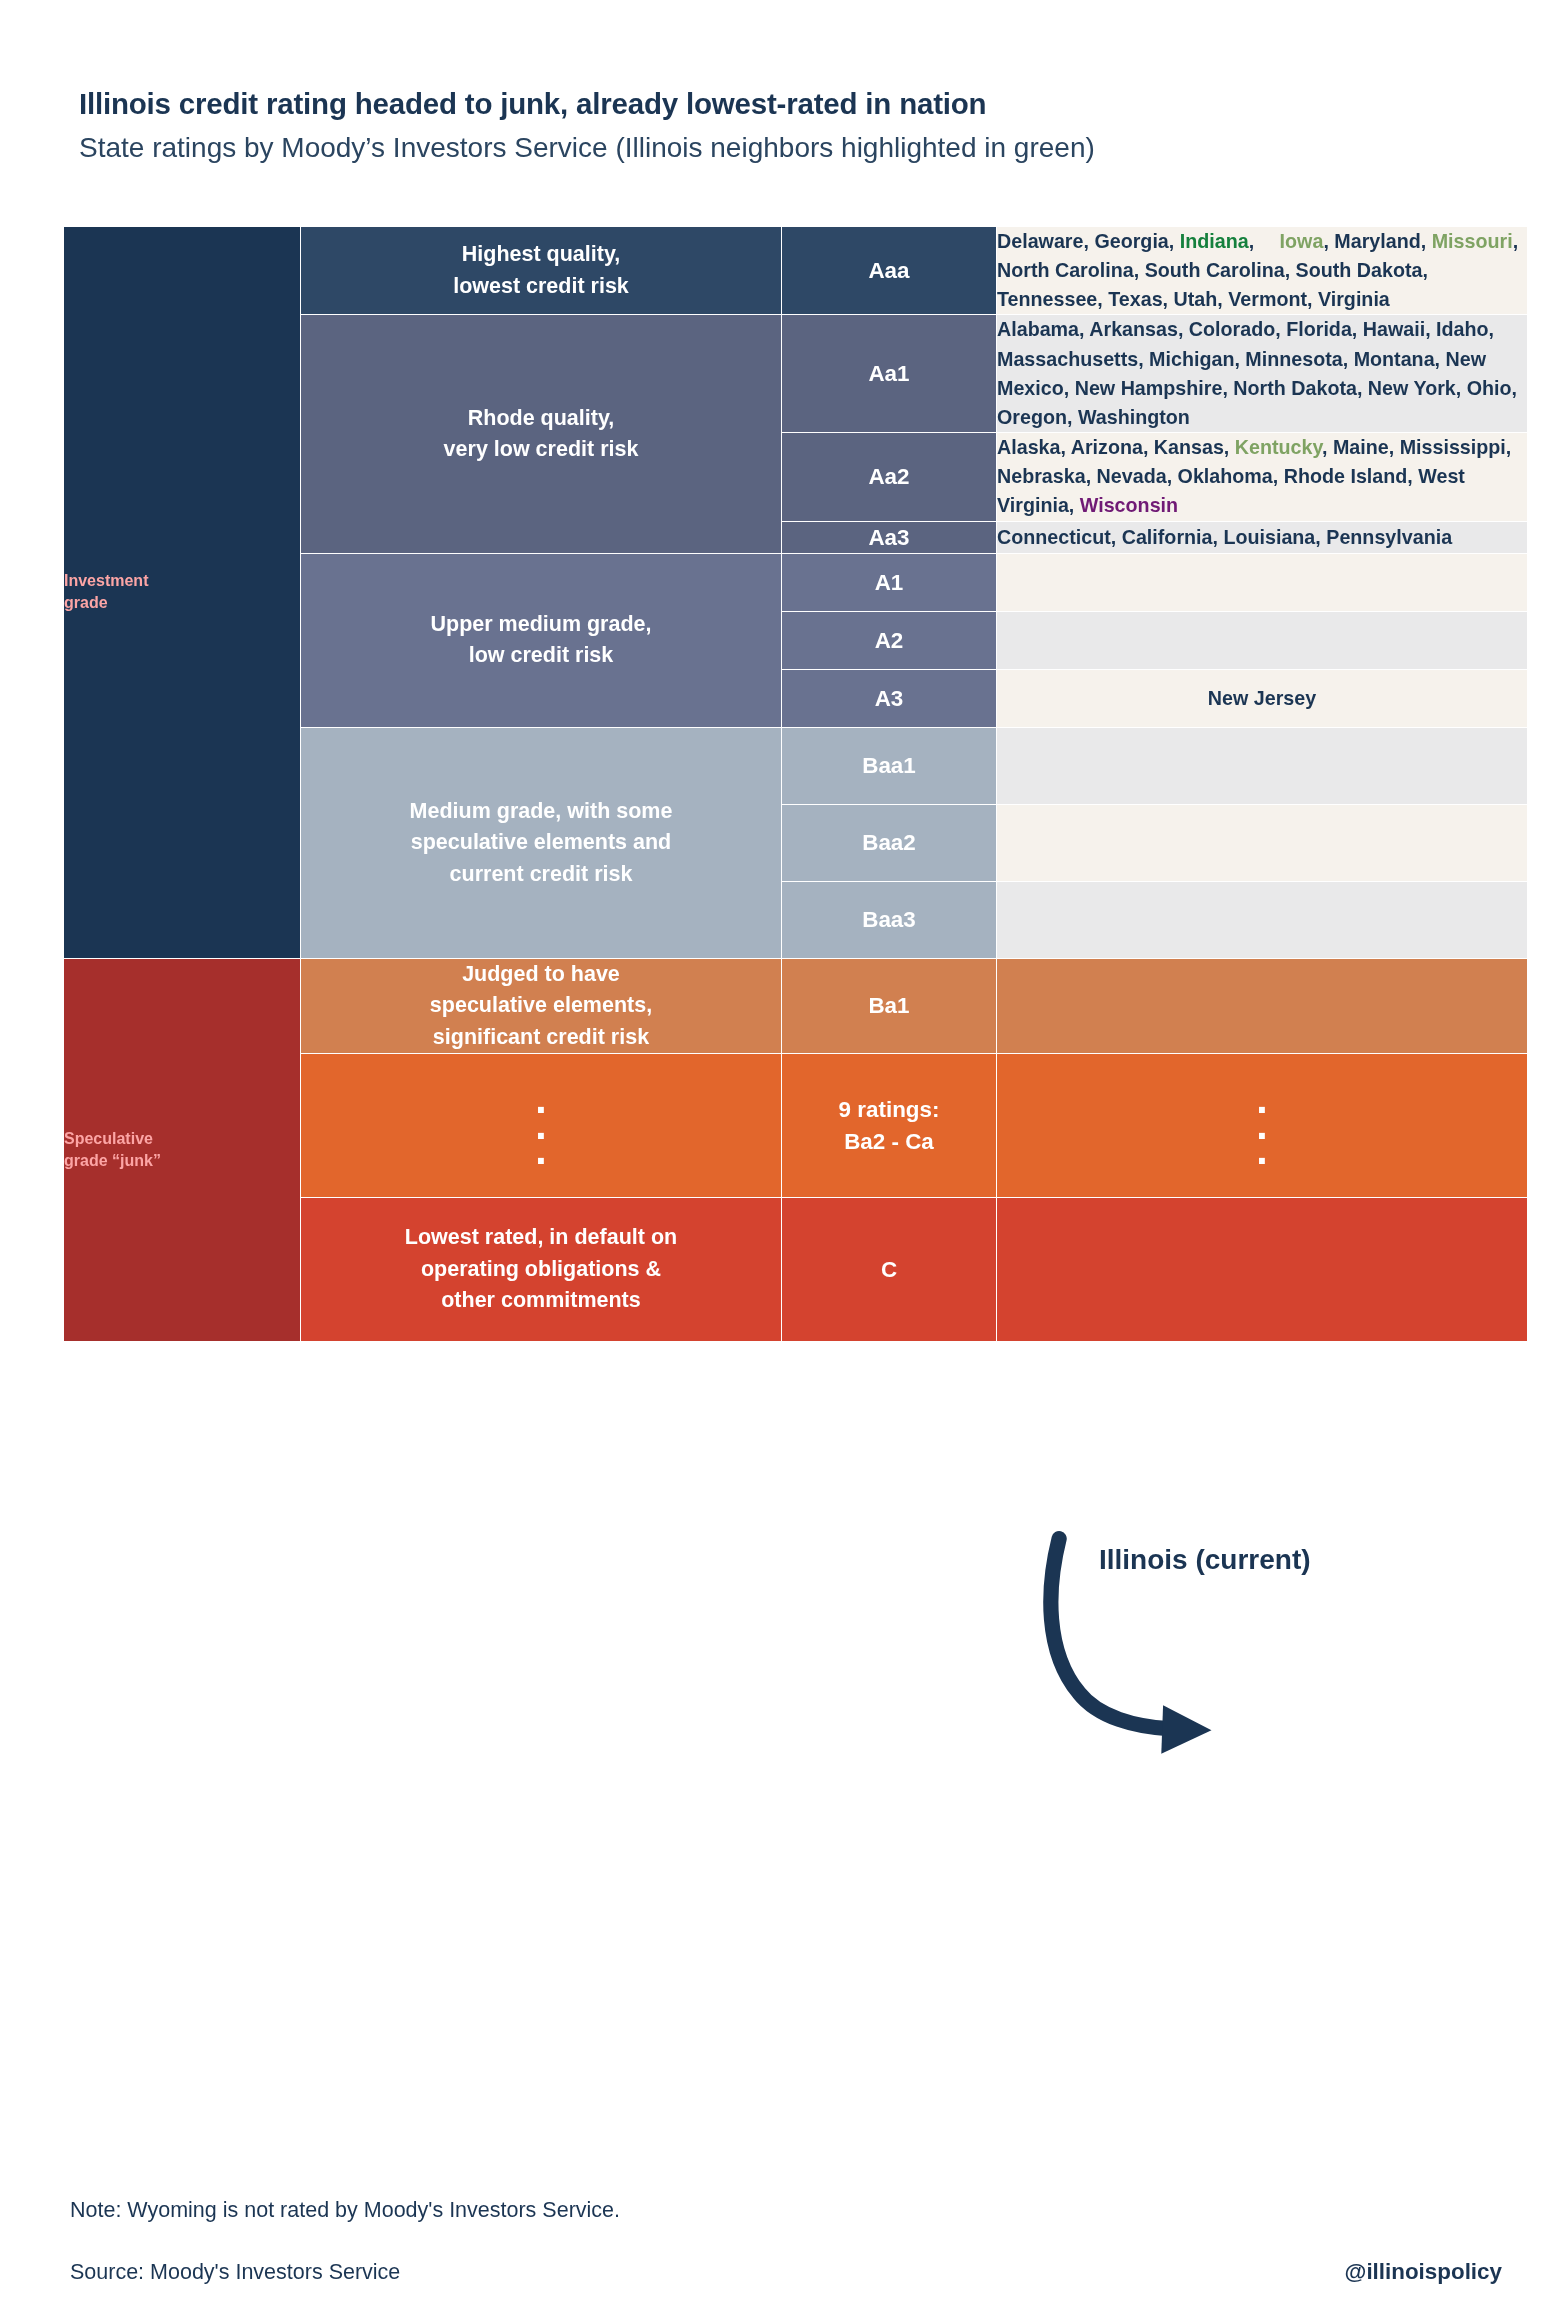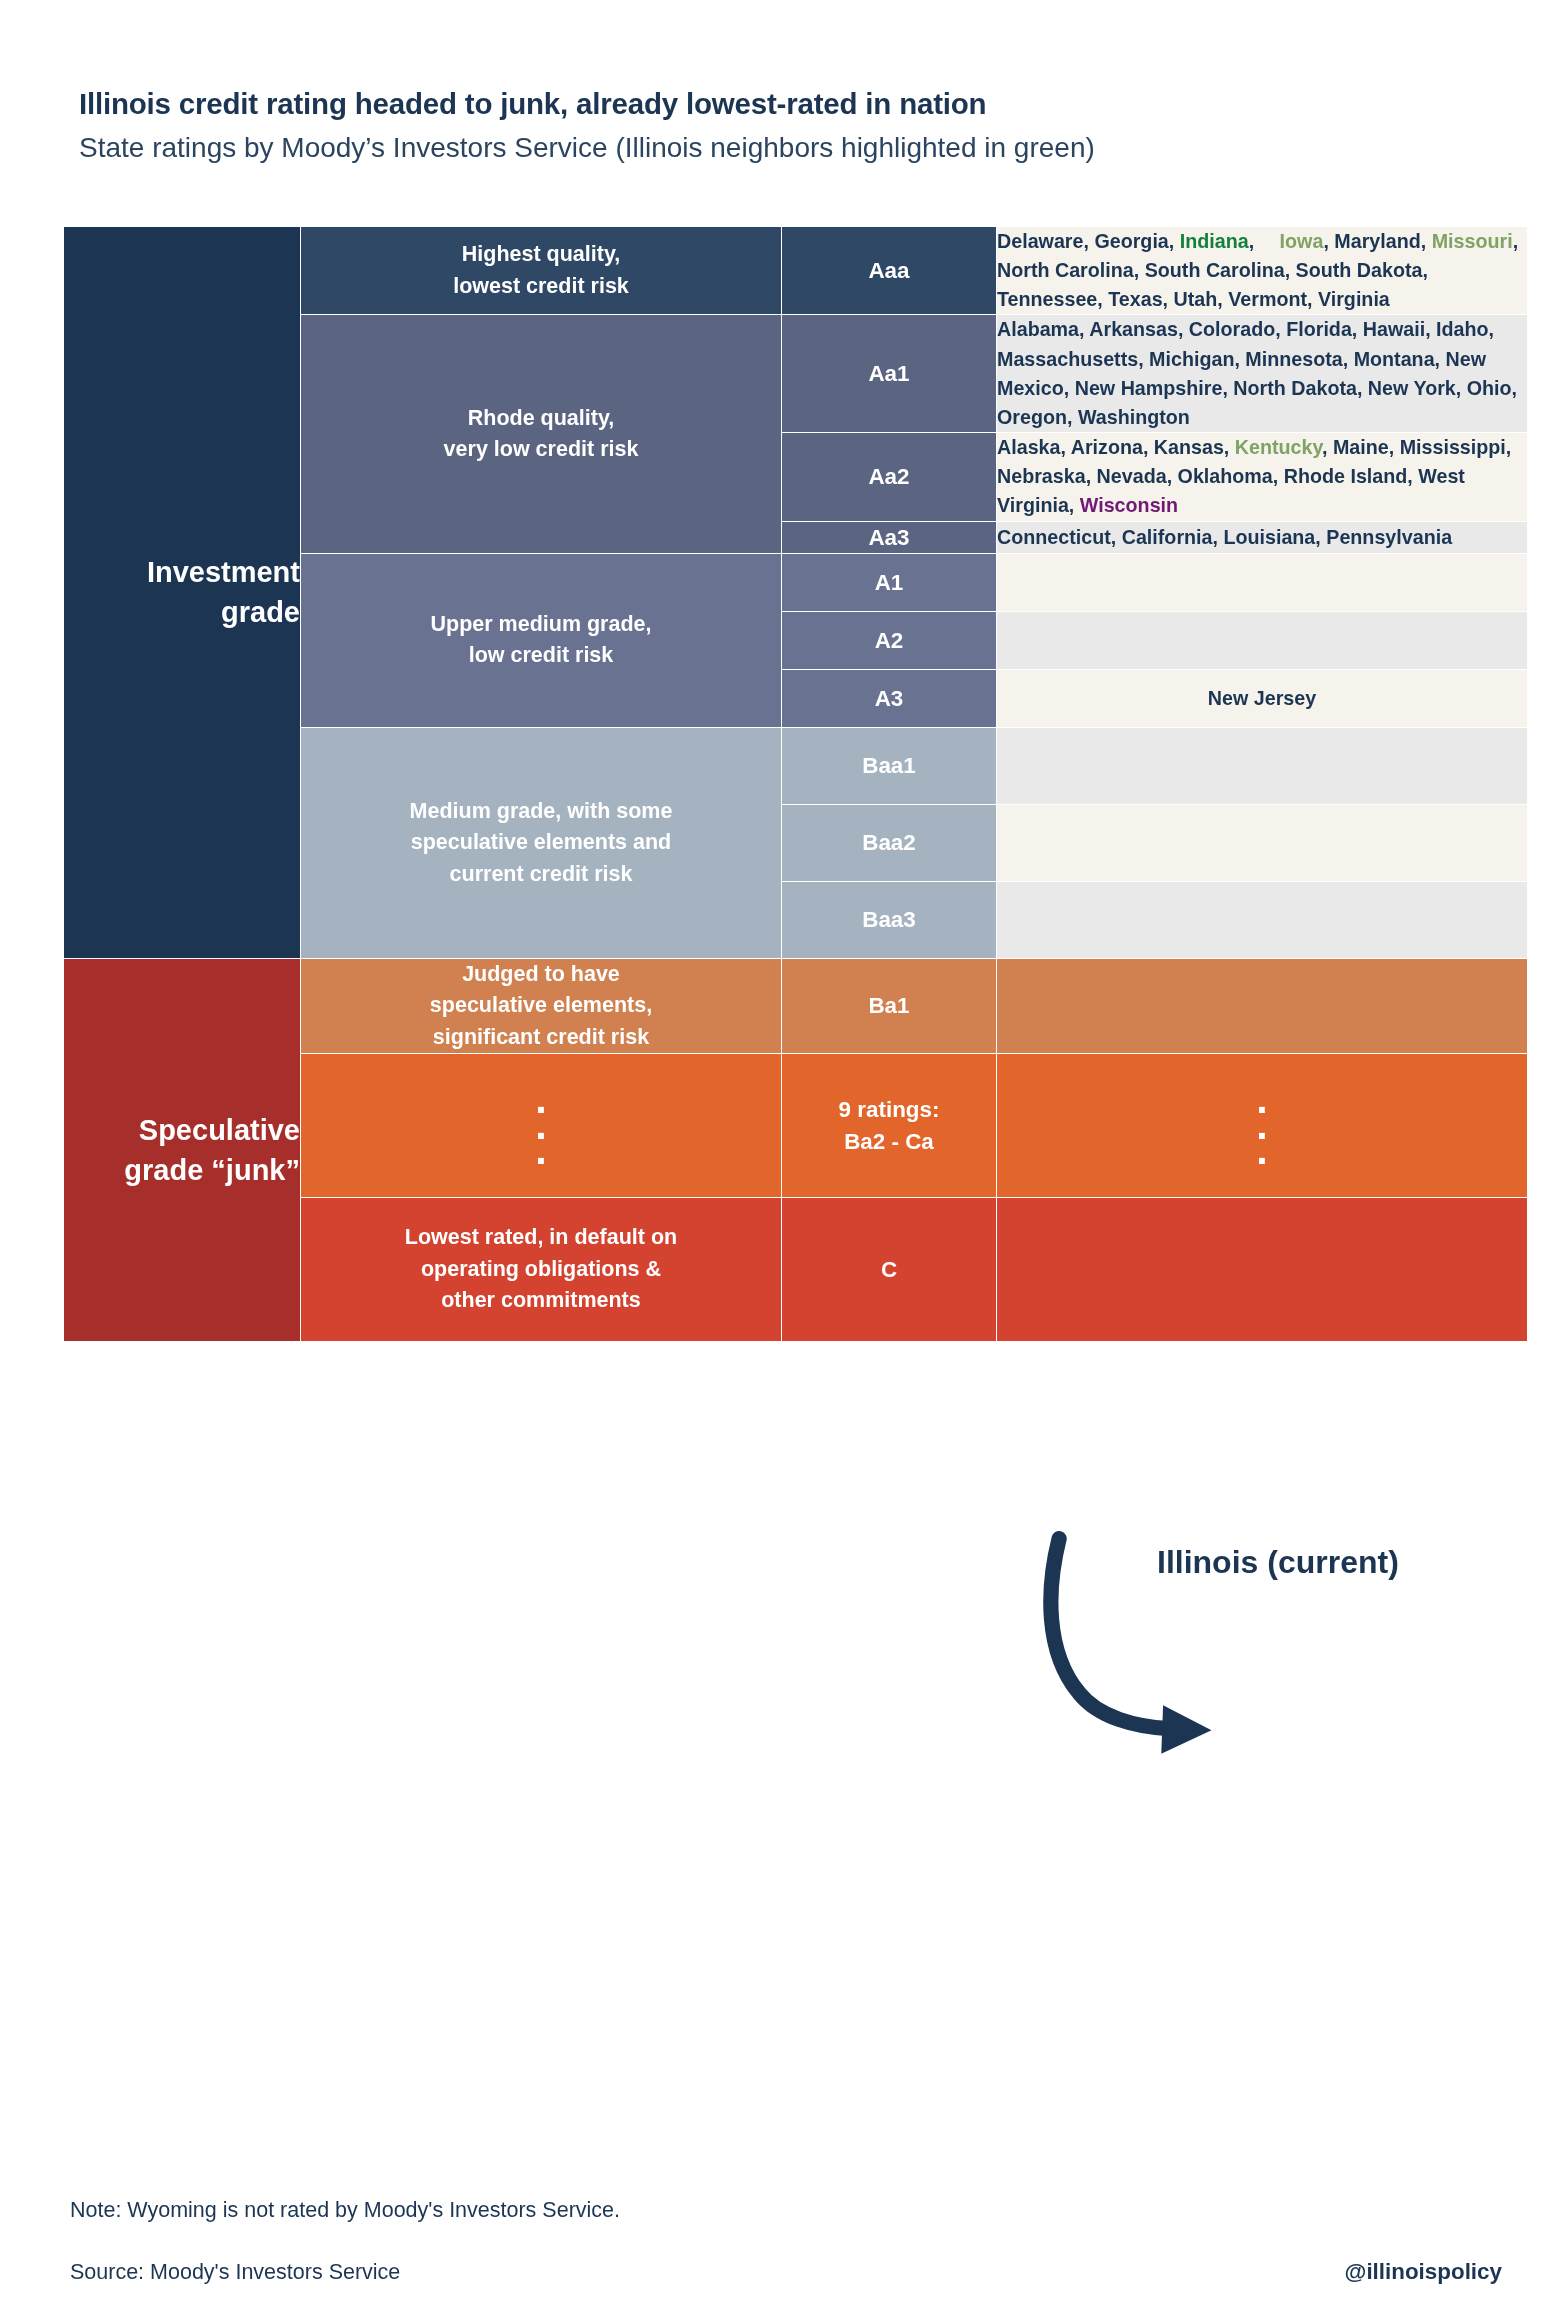--- a/index.html
+++ b/index.html
@@ -58,24 +58,24 @@
     padding: 0;
     vertical-align: middle;
   }
   .c-grade   { width: 237px; }
   .c-desc    { width: 481px; }
   .c-rating  { width: 215px; }
   .c-states  { width: 531px; }
 
   
   .grade-cell {
-    color: #ffffff;
-    font-size: 29px;
-    font-weight: bold;
-    text-align: right;
+    color: #fca5a5;
+    font-size: 16px;
+    font-weight: bold;
+    text-align: left;
     line-height: 1.38;
     padding: 9px 12.5px;
   }
   .grade-invest { background: #1b3553; }
   .grade-spec   { background: #a62f2c; }
 
   
   .desc-cell {
     color: #ffffff;
     font-size: 21.5px;
@@ -124,23 +124,23 @@
     font-size: 41px;
     font-weight: bold;
     text-align: center;
     line-height: 0.62;
     letter-spacing: 0;
     padding: 9px 0;
   }
   .dots span { display: block; }
   .label-current {
     position: absolute;
-    left: 1157px;
+    left: 1099px;
     top: 1544px;
-    font-size: 32px;
+    font-size: 28px;
     font-weight: bold;
     color: #1b3553;
     white-space: nowrap;
   }
   .label-future {
     position: absolute;
     left: 1181px;
     top: 1691px;
     font-size: 24px;
     font-weight: bold;

